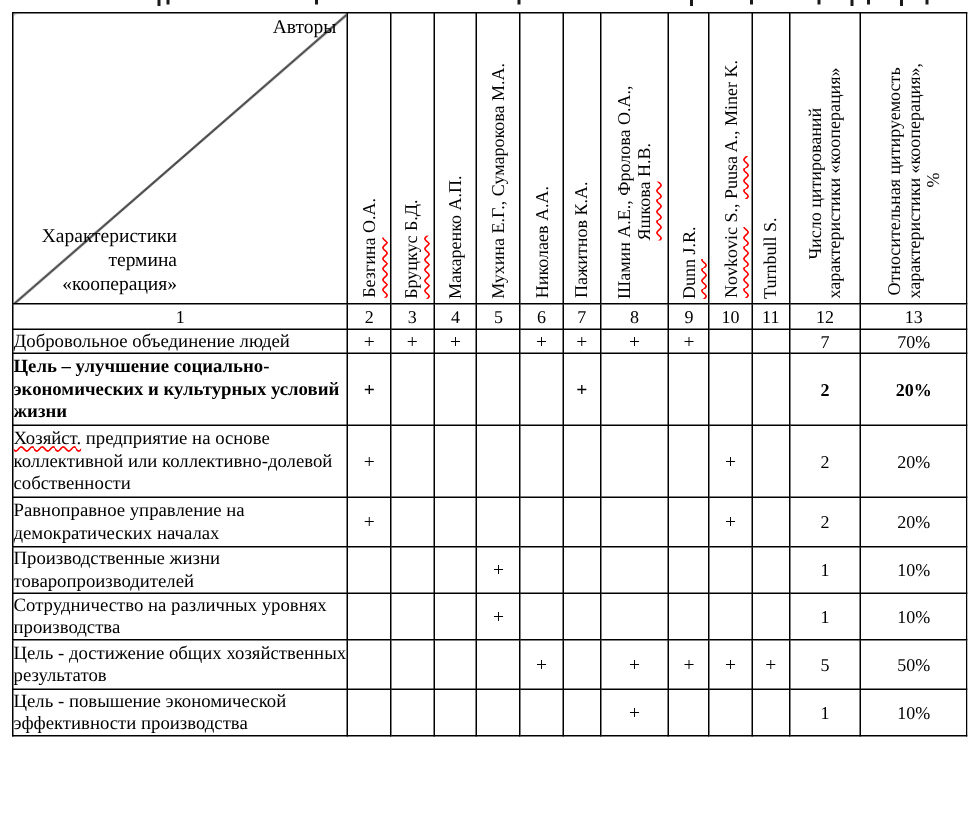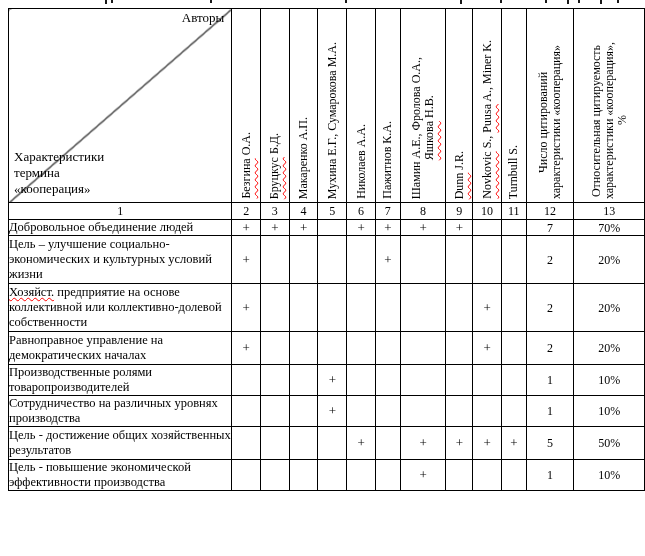--- a/index.html
+++ b/index.html
@@ -52,21 +52,21 @@
     <span class="m" style="left: 545px; height: 3px;"></span>
     <span class="m" style="left: 567px; height: 4px;"></span>
     <span class="m" style="left: 578px; height: 3px;"></span>
     <span class="m" style="left: 600px; height: 4px;"></span>
     <span class="m" style="left: 617px; height: 3px;"></span>
   </div>
 
 <table class="tbl">
   <tbody id="tbody">
       <tr style="height: 194px;">
-        <td class="corner" style="width: 224px;">
+        <td class="corner" style="width: 224px; text-align: right;">
           <div class="corner-authors">Авторы</div>
           <div class="corner-chars">Характеристики термина «кооперация»</div>
         </td>
         <td class="author-cell" style="width: 28px;"><div class="vtext"><div class="vline"><span class="sp">Безгина</span><span> О.А.</span></div></div></td>
         <td class="author-cell" style="width: 28px;"><div class="vtext"><div class="vline"><span class="sp">Бруцкус</span><span> Б.Д.</span></div></div></td>
         <td class="author-cell" style="width: 28px;"><div class="vtext"><div class="vline"><span>Макаренко А.П.</span></div></div></td>
         <td class="author-cell" style="width: 28px;"><div class="vtext"><div class="vline"><span>Мухина Е.Г., Сумарокова М.А.</span></div></div></td>
         <td class="author-cell" style="width: 28px;"><div class="vtext"><div class="vline"><span>Николаев А.А.</span></div></div></td>
         <td class="author-cell" style="width: 24px;"><div class="vtext"><div class="vline"><span>Пажитнов К.А.</span></div></div></td>
         <td class="author-cell" style="width: 45px;"><div class="vtext"><div class="vline"><span>Шамин А.Е., Фролова О.А.,</span></div><div class="vline"><span class="sp">Яшкова</span><span> Н.В.</span></div></div></td>
@@ -99,21 +99,21 @@
         <td class="mark-cell"></td>
         <td class="mark-cell"><span>+</span></td>
         <td class="mark-cell"><span>+</span></td>
         <td class="mark-cell"><span>+</span></td>
         <td class="mark-cell"><span>+</span></td>
         <td class="mark-cell"></td>
         <td class="mark-cell"></td>
         <td class="count-cell">7</td>
         <td class="pct-cell">70%</td>
       </tr>
-      <tr style="height: 48px;">
+      <tr style="height: 48px; font-weight: bold;">
         <td class="char-cell"><span>Цель – улучшение социально-экономических и культурных условий жизни</span></td>
         <td class="mark-cell"><span>+</span></td>
         <td class="mark-cell"></td>
         <td class="mark-cell"></td>
         <td class="mark-cell"></td>
         <td class="mark-cell"></td>
         <td class="mark-cell"><span>+</span></td>
         <td class="mark-cell"></td>
         <td class="mark-cell"></td>
         <td class="mark-cell"></td>
@@ -145,21 +145,21 @@
         <td class="mark-cell"></td>
         <td class="mark-cell"></td>
         <td class="mark-cell"></td>
         <td class="mark-cell"></td>
         <td class="mark-cell"><span>+</span></td>
         <td class="mark-cell"></td>
         <td class="count-cell">2</td>
         <td class="pct-cell">20%</td>
       </tr>
       <tr style="height: 31px;">
-        <td class="char-cell"><span>Производственные ролями товаропроизводителей</span></td>
+        <td class="char-cell"><span>Производственные жизни товаропроизводителей</span></td>
         <td class="mark-cell"></td>
         <td class="mark-cell"></td>
         <td class="mark-cell"></td>
         <td class="mark-cell"><span>+</span></td>
         <td class="mark-cell"></td>
         <td class="mark-cell"></td>
         <td class="mark-cell"></td>
         <td class="mark-cell"></td>
         <td class="mark-cell"></td>
         <td class="mark-cell"></td>

